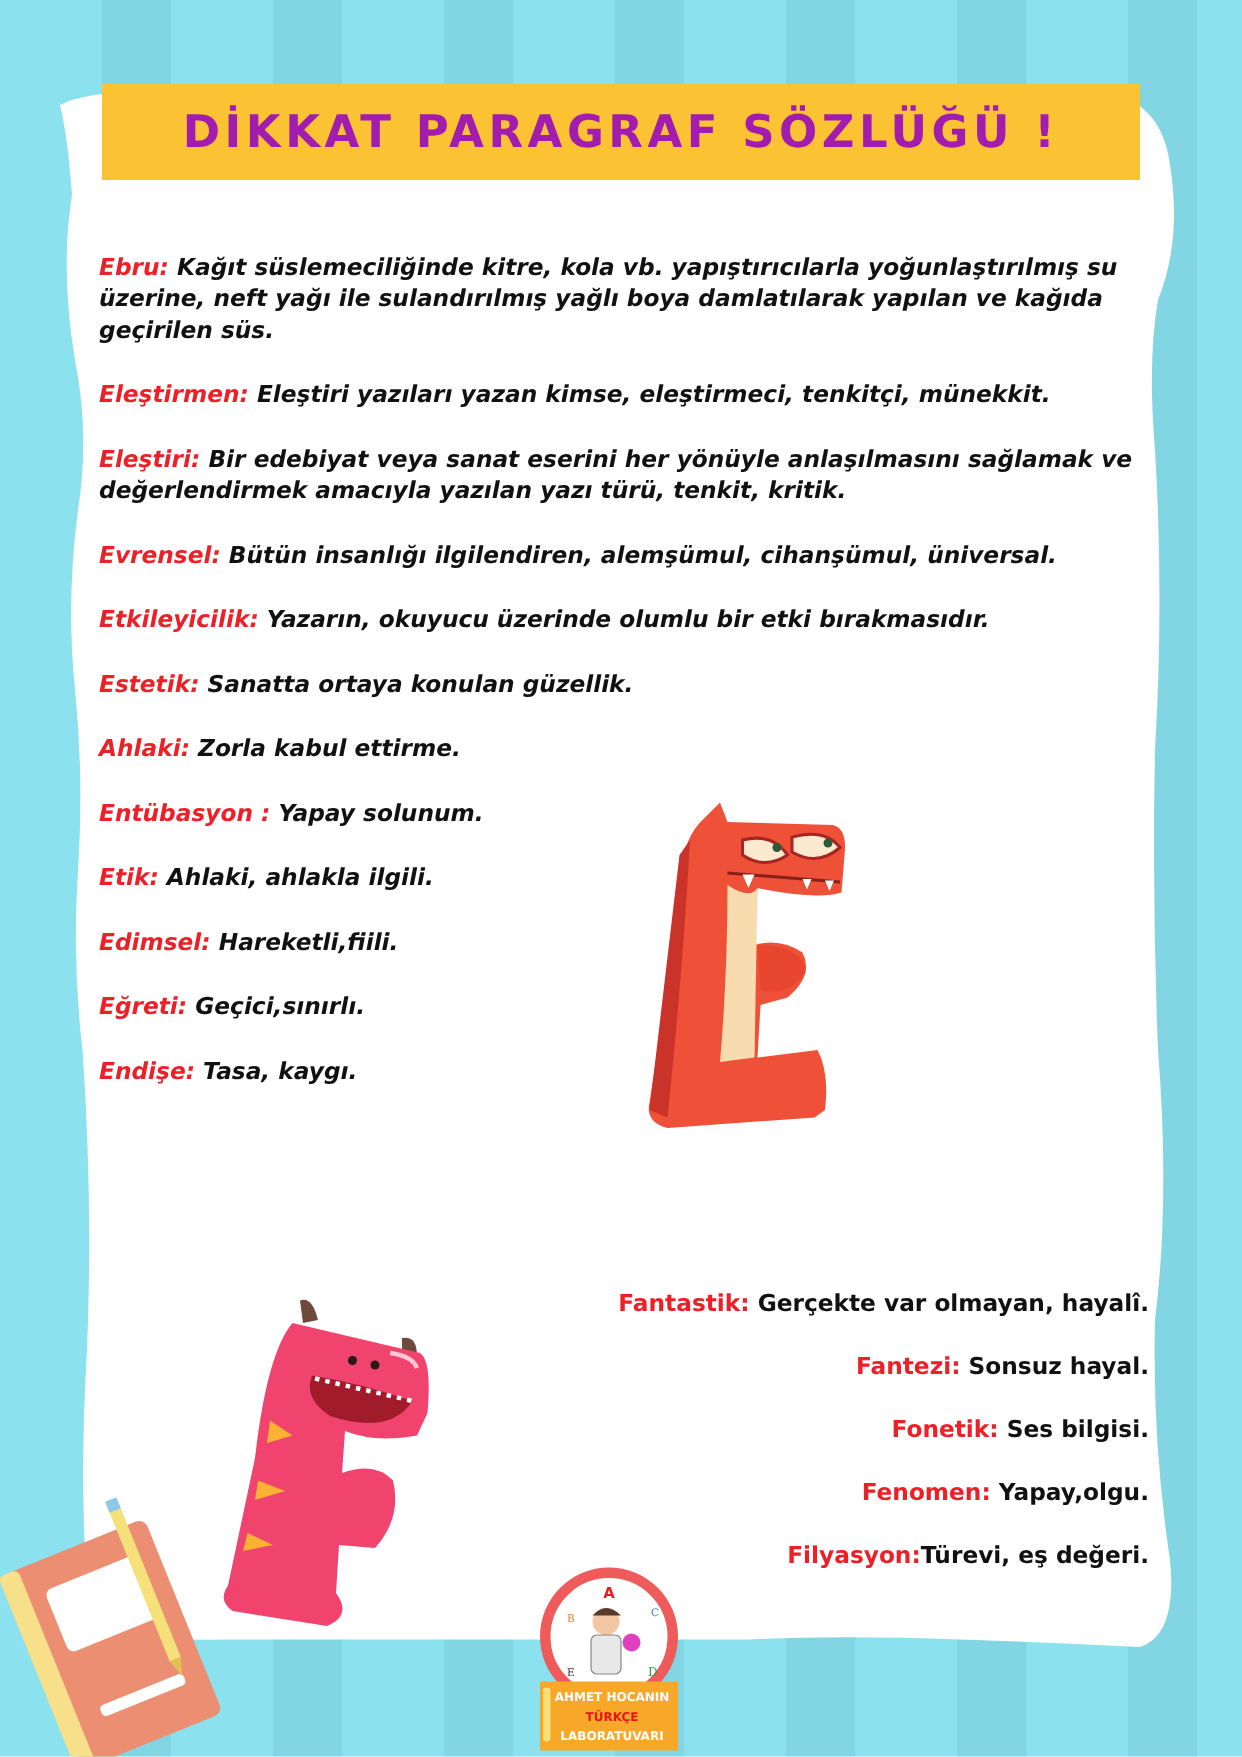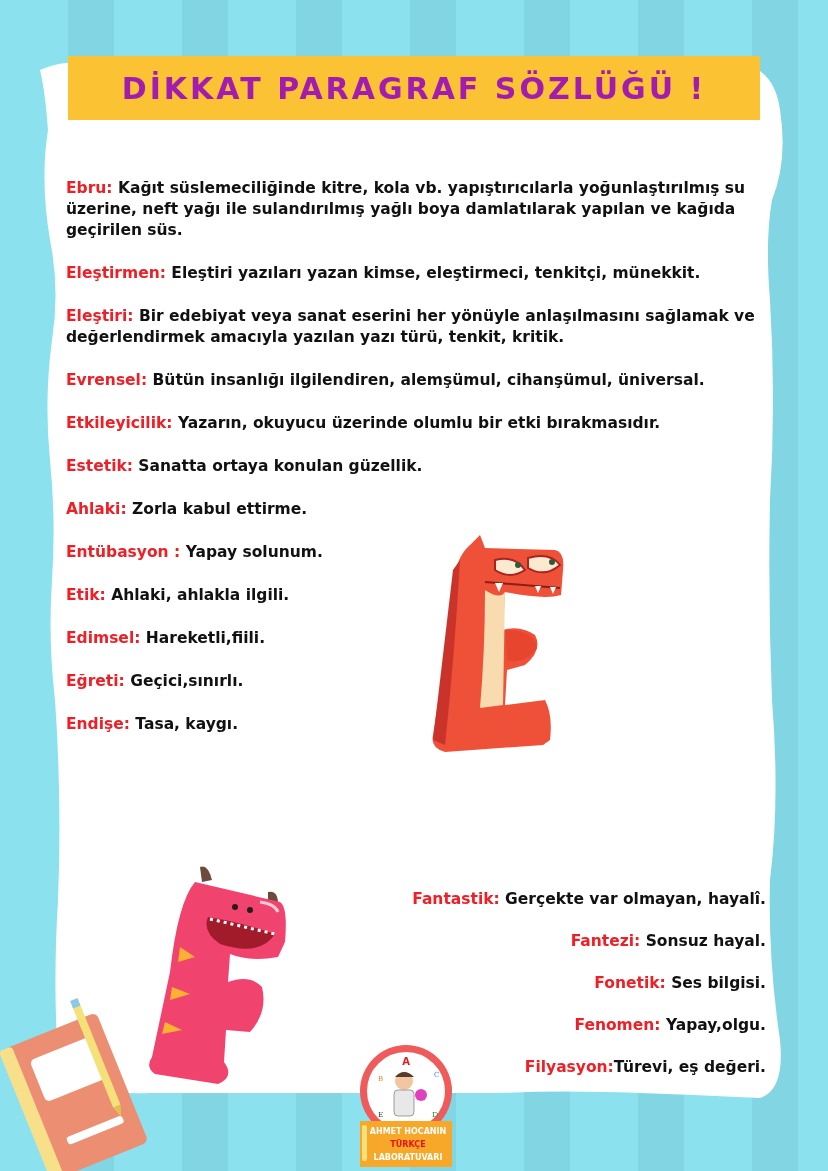--- a/index.html
+++ b/index.html
@@ -15,28 +15,28 @@
   }
   .banner {
     position:absolute; left:68px; top:56px; width:692px; height:64px;
     background:#fbc233;
     display:flex; align-items:center; justify-content:center;
   }
   .banner-title {
     color:#a21caf; font-family:"DejaVu Sans", sans-serif; font-weight:bold;
     font-size:30px; letter-spacing:3px;
   }
-  .entries { position:absolute; left:66px; top:178px; width:700px; }
+  .entries { position:absolute; left:66px; top:168px; width:700px;font-style:italic; }
   .entry {
     font-family:"DejaVu Sans", sans-serif; font-weight:bold;
     font-size:15.5px; line-height:21px; color:#111; margin-bottom:22px;
   }
   .term { color:#ee2027; }
   .entry.r { text-align:right; margin-bottom:21px; }
-  .right-entries { position:absolute; right:62px; top:889px; width:400px; }
+  .right-entries { position:absolute; right:62px; top:859px; width:400px; }
   .art { position:absolute; }
 </style>
 </head>
 <body>
 
 <svg class="paper" width="828" height="1171" viewBox="0 0 828 1171">
   <path d="M40 70 Q60 60 100 62 L740 62 Q775 70 780 110 Q788 160 772 200 Q765 240 770 300 Q776 400 770 500 Q768 600 772 700 Q780 800 770 880 Q768 960 780 1040 Q785 1090 760 1098 Q700 1095 640 1093 Q560 1090 500 1093 L150 1093 Q90 1095 60 1080 Q52 1000 58 900 Q62 800 55 700 Q48 640 52 580 Q56 520 50 460 Q44 400 52 340 Q60 290 50 240 Q40 180 48 130 Q45 90 40 70 Z" fill="#ffffff"></path>
 </svg>
 
 <div class="banner">

